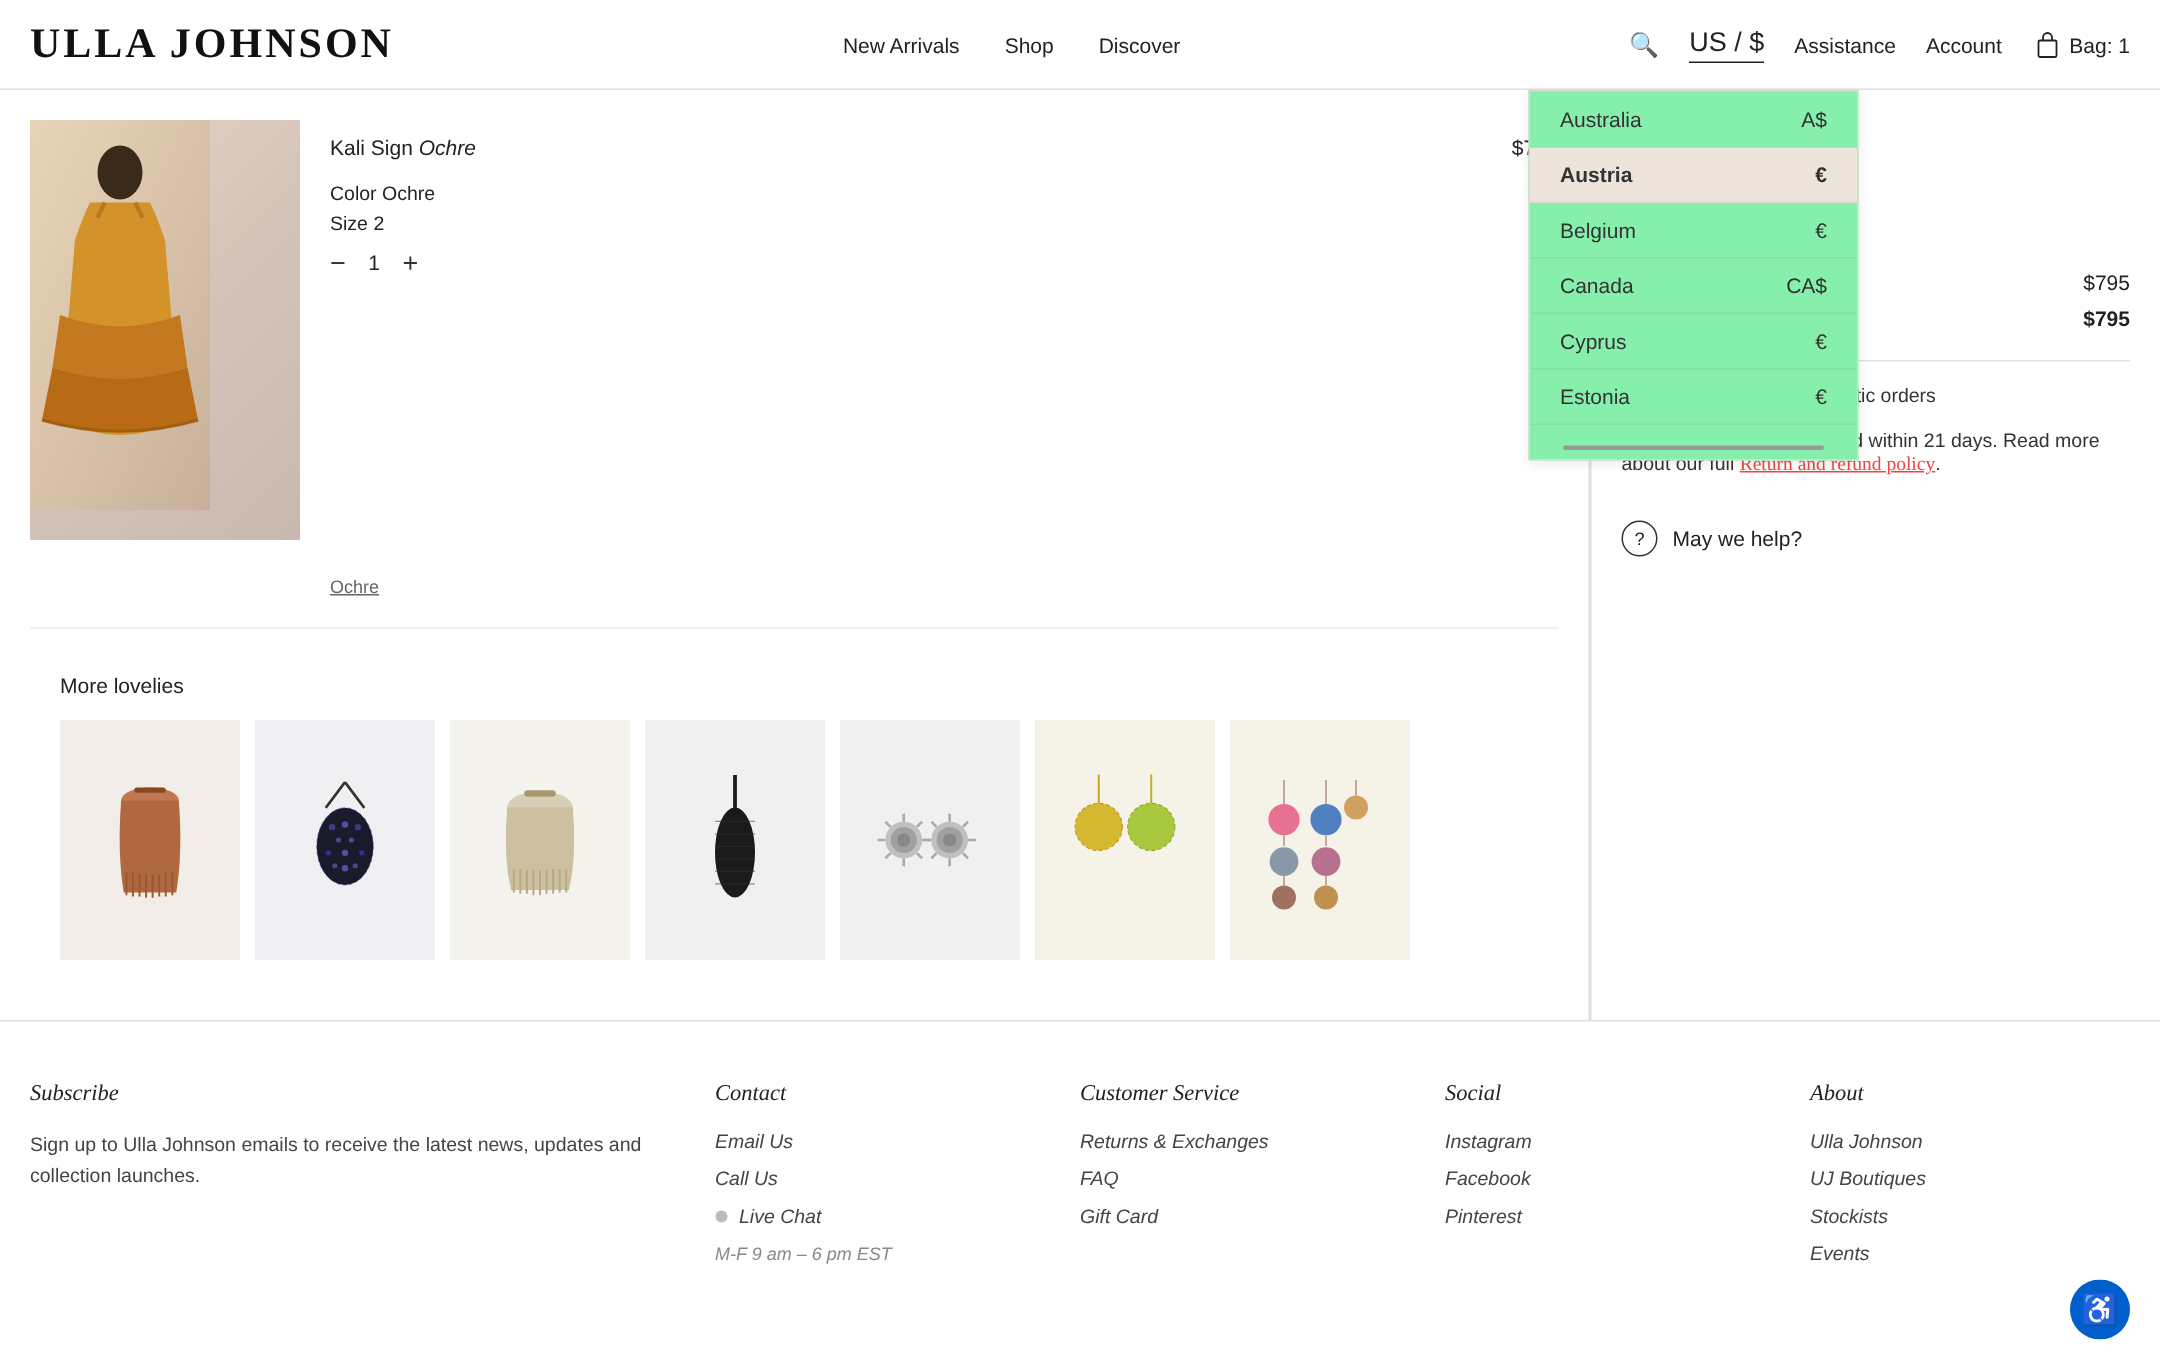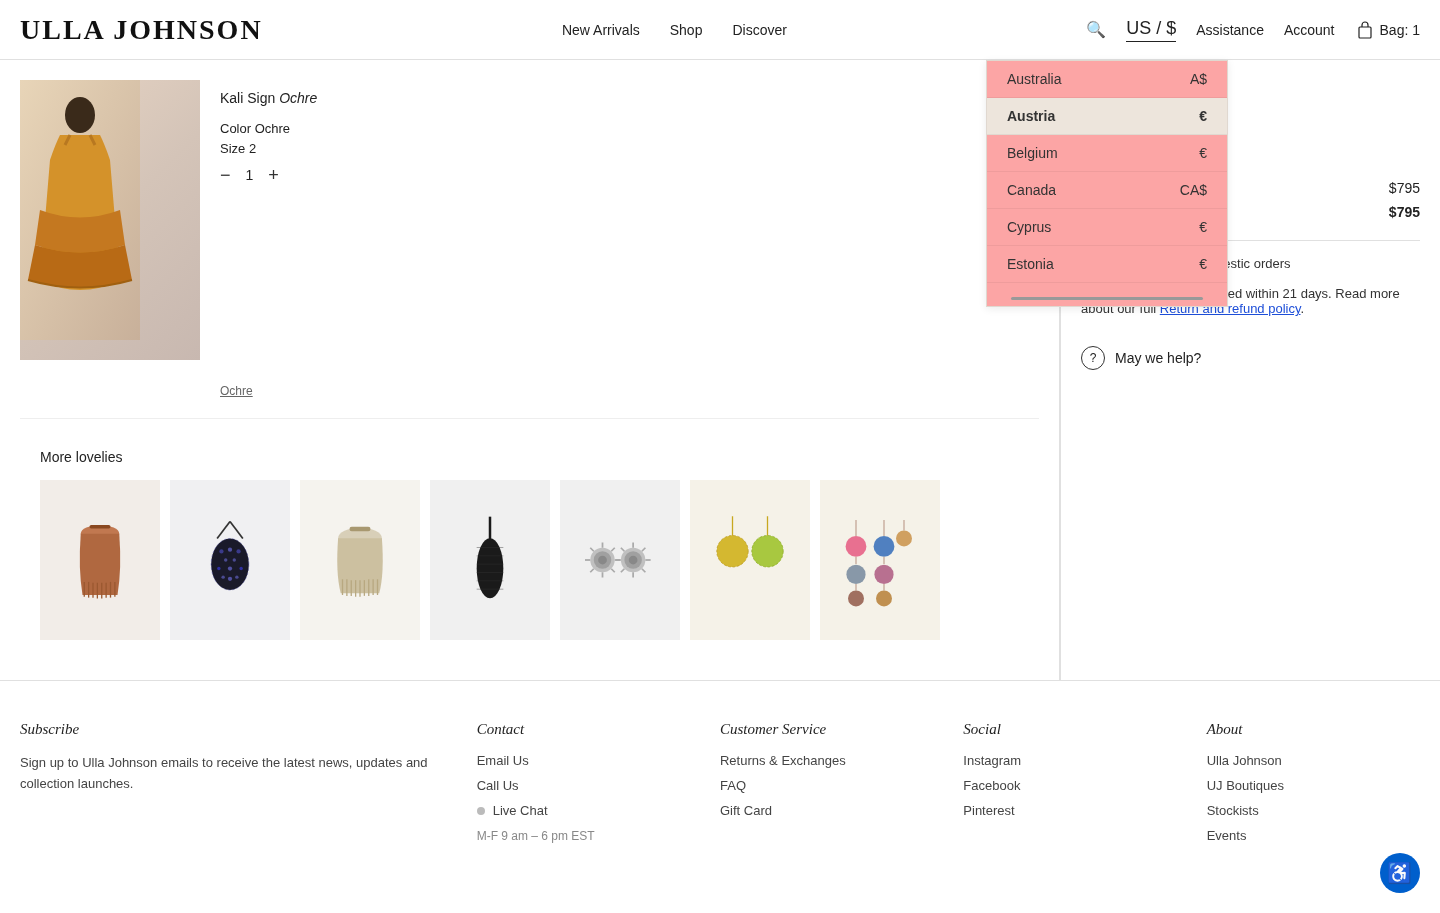--- a/index.html
+++ b/index.html
@@ -57,24 +57,24 @@
     .bag-icon {
       display: flex;
       align-items: center;
       gap: 5px;
     }
 
     
     .currency-dropdown {
       position: absolute;
       top: 60px;
-      right: 212px;
-      background: #fca5a5;
+      right: 201px;
+      background: #86efac;
       border: 1px solid #e0d8d0;
-      width: 242px;
+      width: 220px;
       z-index: 200;
       box-shadow: 0 2px 8px rgba(0,0,0,0.08);
     }
     .currency-dropdown-item {
       display: flex;
       justify-content: space-between;
       align-items: center;
       padding: 10px 20px;
       font-family: 'Arial', sans-serif;
       font-size: 14px;
@@ -308,20 +308,21 @@
     }
     .footer-links {
       list-style: none;
     }
     .footer-links li {
       font-family: 'Arial', sans-serif;
       font-size: 13px;
       color: #444;
       margin-bottom: 10px;
       cursor: pointer;
+      font-style: italic;
     }
     .live-chat-row {
       display: flex;
       align-items: center;
       gap: 8px;
       margin-bottom: 10px;
     }
     .chat-dot {
       width: 8px;
       height: 8px;
@@ -621,21 +622,21 @@
         <span>$795</span>
       </div>
       <div class="summary-row" style="font-weight:bold; margin-top:5px;">
         <span>Total</span>
         <span>$795</span>
       </div>
       <div class="shipping-note">Free shipping on all domestic orders</div>
       <div class="returns-note">
         <span>All returns must be received within 21 days.</span>
         <span>Read more about our full</span>
-        <a href="#" style="color:#1d4ed8; text-decoration:underline;">Return and refund policy</a>.
+        <a href="#" style="color:#ef4444; text-decoration:underline;font-family:Liberation Serif, serif;">Return and refund policy</a>.
       </div>
       <div class="help-section">
         <div class="help-circle">?</div>
         <span>May we help?</span>
       </div>
     </div>
   </div>
 </div>
 
 <footer class="footer">

